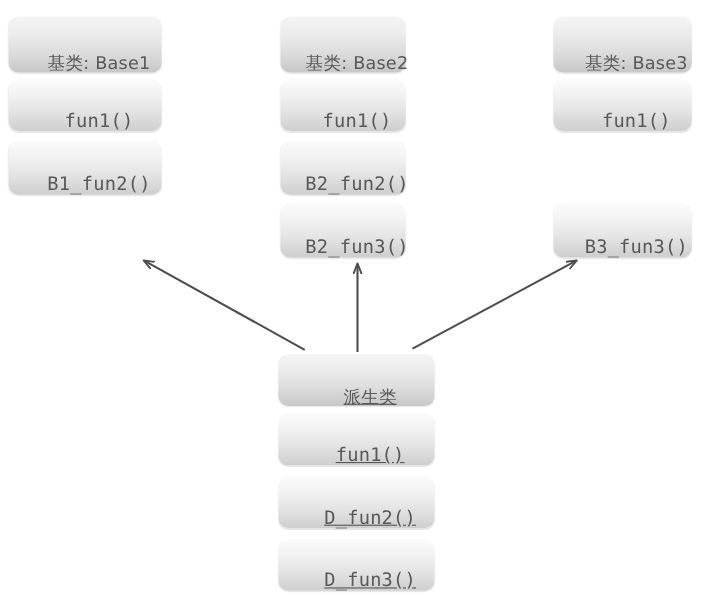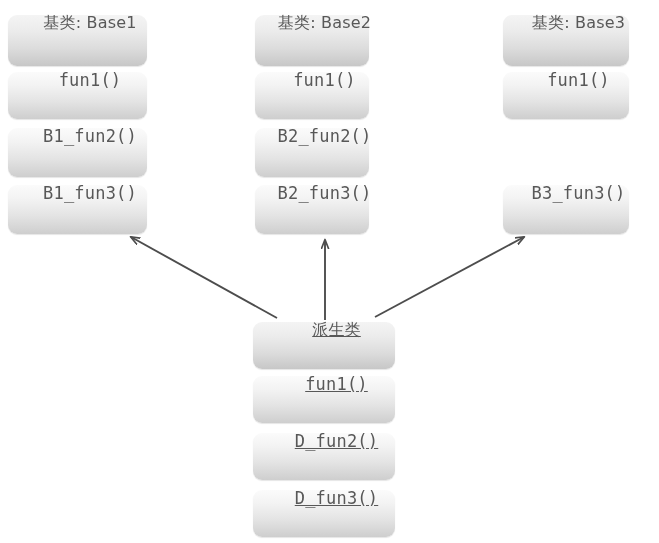--- a/index.html
+++ b/index.html
@@ -33,21 +33,21 @@
     pointer-events: none;
   }
 
   .node-box {
     position: absolute;
     box-sizing: border-box;
     border-radius: 9px;
     background: linear-gradient(to bottom, #fbfbfb 0%, #f3f3f3 28%, #e4e4e4 62%, #cecece 100%);
     box-shadow: 0 1px 1px rgba(0,0,0,0.10);
     display: flex;
-    align-items: flex-start;
+    align-items: flex-end;
     justify-content: center;
     color: #585858;
     font-size: 17px;
     line-height: 1;
     letter-spacing: 0.2px;
     white-space: nowrap;
     padding-left: 25px;
   }
 
   .node-box.header {
@@ -100,23 +100,20 @@
 
   <div class="node-box header col1 r0">
     <span class="node-label cjk">基类: Base1</span>
   </div>
   <div class="node-box col1 r1">
     <span class="node-label">fun1()</span>
   </div>
   <div class="node-box col1 r2">
     <span class="node-label">B1_fun2()</span>
   </div>
-  <div class="node-box col1 r3">
-    <span class="node-label">B1_fun3()</span>
-  </div>
 
   <div class="node-box header col2 r0">
     <span class="node-label cjk">基类: Base2</span>
   </div>
   <div class="node-box col2 r1">
     <span class="node-label">fun1()</span>
   </div>
   <div class="node-box col2 r2">
     <span class="node-label">B2_fun2()</span>
   </div>

